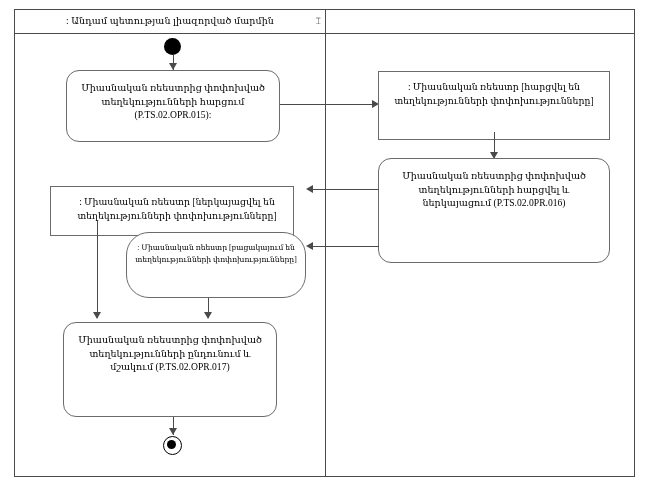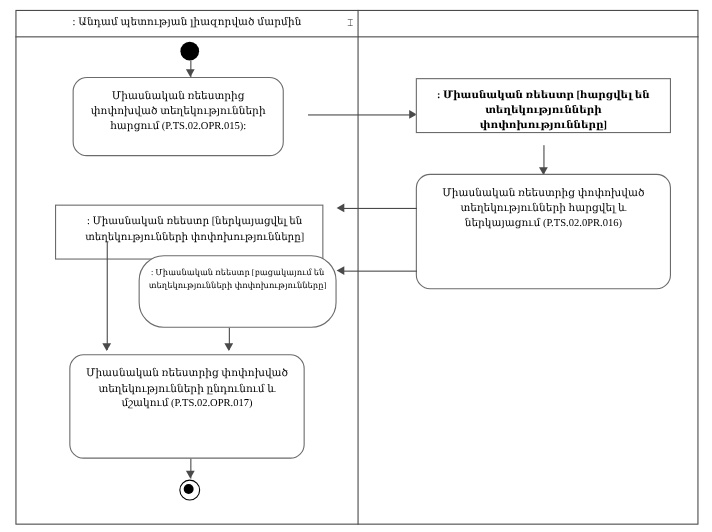--- a/index.html
+++ b/index.html
@@ -169,26 +169,26 @@
   <div class="header-rule"></div>
   <div class="lane-divider"></div>
 
   <div class="lane-header left">: Անդամ պետության լիազորված մարմին</div>
   <div class="lane-header-caret" style="right:326px;">⌶</div>
 
   <div class="start-node" style="left:164px; top:38px;"></div>
   <div class="vline" style="left:172.5px; top:55px; height:15px;"></div>
   <div class="arrow down" style="left:168.5px; top:63px;"></div>
 
-  <div class="activity" style="left:66px; top:70px; width:192px; height:72px;">Միասնական ռեեստրից փոփոխված տեղեկությունների հարցում (P.TS.02.OPR.015):</div>
+  <div class="activity" style="left:66px; top:70px; width:214px; height:72px;">Միասնական ռեեստրից փոփոխված տեղեկությունների հարցում (P.TS.02.OPR.015):</div>
 
   <div class="hline" style="left:280px; top:104px; width:94px;"></div>
   <div class="arrow right" style="left:372px; top:100px;"></div>
 
-  <div class="objectbox big" style="left:378px; top:71px; width:232px; height:50px;font-weight:bold;">: Միասնական ռեեստր [հարցվել են տեղեկությունների փոփոխությունները]</div>
+  <div class="objectbox big" style="left:378px; top:71px; width:232px; height:69px;">: Միասնական ռեեստր [հարցվել են տեղեկությունների փոփոխությունները]</div>
 
   <div class="vline" style="left:494px; top:132px; height:26px;"></div>
   <div class="arrow down" style="left:490px; top:152px;"></div>
 
   <div class="activity" style="left:378px; top:158px; width:232px; height:105px;">Միասնական ռեեստրից փոփոխված տեղեկությունների հարցվել և ներկայացում (P.TS.02.0PR.016)</div>
 
   <div class="hline" style="left:311px; top:189px; width:68px;"></div>
   <div class="arrow left" style="left:306px; top:185px;"></div>
 
   <div class="hline" style="left:311px; top:246px; width:68px;"></div>

